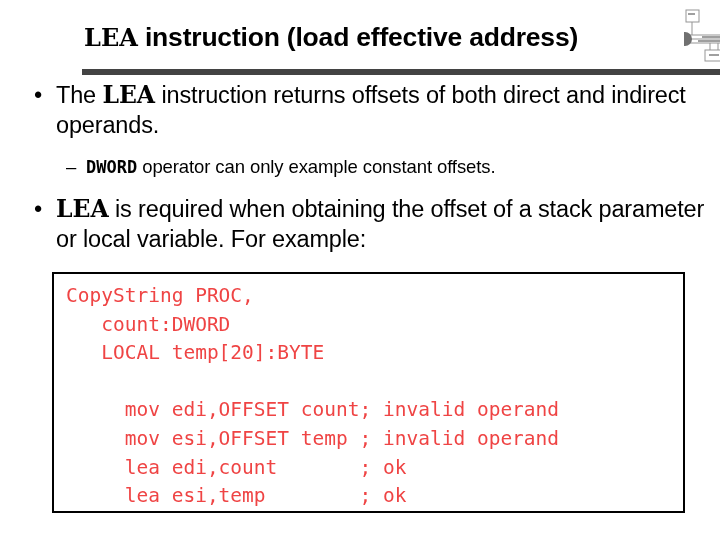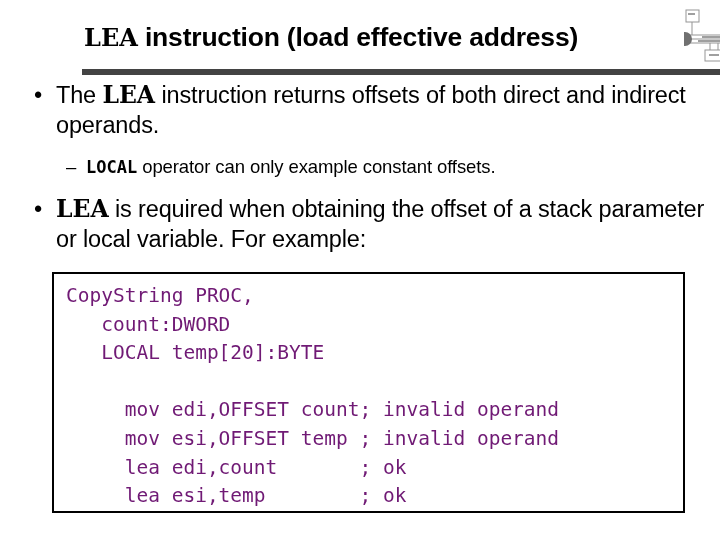--- a/index.html
+++ b/index.html
@@ -134,21 +134,21 @@
     background: #ffffff;
   }
 
   .code-text {
     margin: 0;
     padding: 8px 0 0 12px;
     font-family: "DejaVu Sans Mono", "Liberation Mono", monospace;
     font-size: 19.5px;
     line-height: 28.6px;
     white-space: pre;
-    color: #701a75;
+    color: #ef4444;
   }
 </style>
 </head>
 <body>
 
 <div class="slide">
 
   <div class="title-block">
     <div class="slide-title"><span class="mono">LEA</span><span> instruction (load effective address)</span></div>
 
@@ -184,21 +184,21 @@
 
   <div class="bullets">
 
     <div class="bullet-l1">
       <span class="marker">•</span><span>The </span><span class="mono-inline">LEA</span><span> instruction returns offsets of both direct and indirect operands.</span>
     </div>
 
     <div class="spacer-1"></div>
 
     <div class="bullet-l2">
-      <span class="marker">–</span><span></span><span class="mono-inline">LOCAL</span><span> operator can only example constant offsets.</span>
+      <span class="marker">–</span><span></span><span class="mono-inline">DWORD</span><span> operator can only example constant offsets.</span>
     </div>
 
     <div class="spacer-2"></div>
 
     <div class="bullet-l1">
       <span class="marker">•</span><span></span><span class="mono-inline">LEA</span><span> is required when obtaining the offset of a stack parameter or local variable. For example:</span>
     </div>
 
   </div>
 

